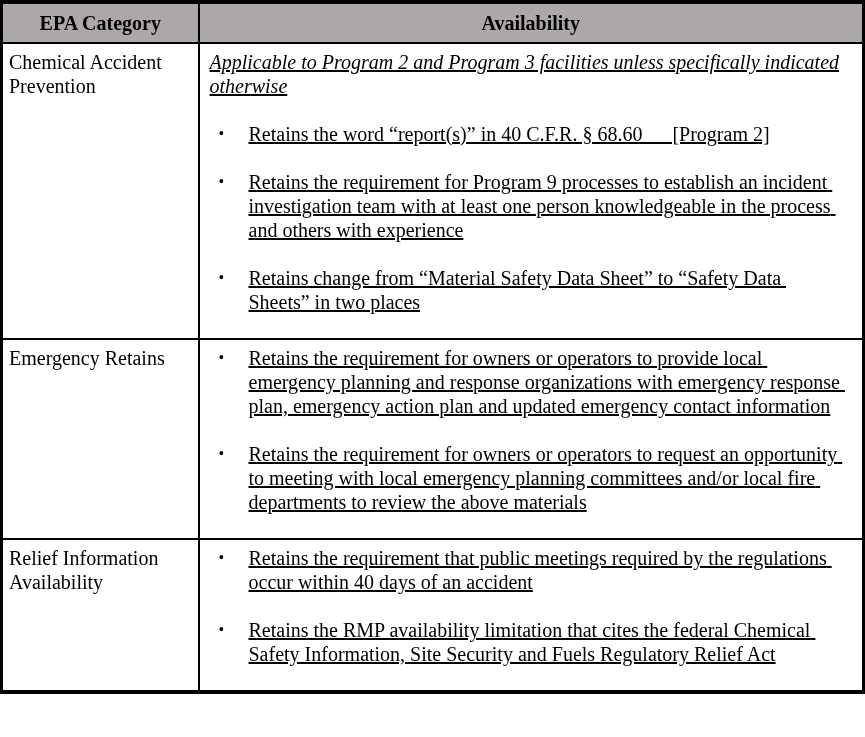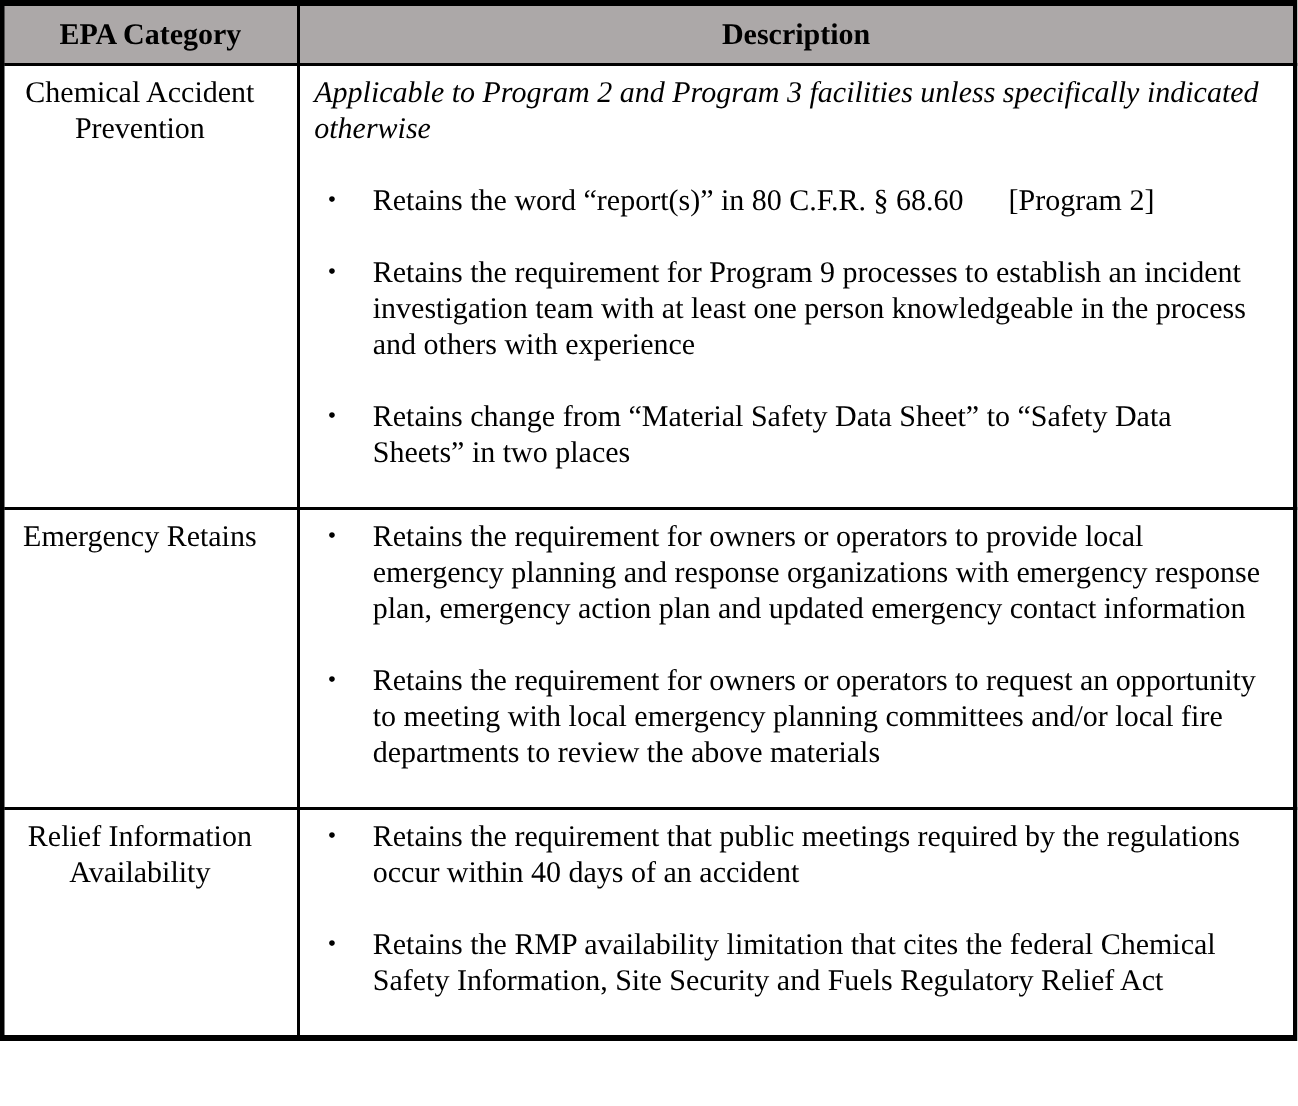--- a/index.html
+++ b/index.html
@@ -31,24 +31,24 @@
     padding: 7px 4px;
   }
   td {
     border: 2px solid #000000;
     vertical-align: top;
     font-size: 20px;
     line-height: 24px;
   }
   td.cat {
     padding: 6px 20px 6px 6px;
-    text-align: center;
   }
   td.desc {
     padding: 6px 16px 0 10px;
+    text-decoration: underline;
   }
   .para { margin: 0 0 24px 0; }
   .intro { font-style: italic; }
   .bullet {
     position: relative;
     padding-left: 39px;
   }
   .dot {
     position: absolute;
     left: 9px;
@@ -62,29 +62,29 @@
 <body>
 
 <table class="epa-table">
   <colgroup>
     <col class="col-category">
     <col class="col-description">
   </colgroup>
   <thead>
     <tr>
       <th>EPA Category</th>
-      <th>Description</th>
+      <th>Availability</th>
     </tr>
   </thead>
   <tbody id="tbody">
       <tr>
         <td class="cat">Chemical Accident Prevention</td>
         <td class="desc">
           <p class="intro para">Applicable to Program 2 and Program 3 facilities unless specifically indicated otherwise</p>
-          <div class="bullet para"><span class="dot">•</span><span class="btxt">Retains the word “report(s)” in 80 C.F.R. § 68.60      [Program 2]</span></div>
+          <div class="bullet para"><span class="dot">•</span><span class="btxt">Retains the word “report(s)” in 40 C.F.R. § 68.60      [Program 2]</span></div>
           <div class="bullet para"><span class="dot">•</span><span class="btxt">Retains the requirement for Program 9 processes to establish an incident investigation team with at least one person knowledgeable in the process and others with experience</span></div>
           <div class="bullet para"><span class="dot">•</span><span class="btxt">Retains change from “Material Safety Data Sheet” to “Safety Data Sheets” in two places</span></div>
         </td>
       </tr>
       <tr>
         <td class="cat">Emergency Retains</td>
         <td class="desc">
           <div class="bullet para"><span class="dot">•</span><span class="btxt">Retains the requirement for owners or operators to provide local emergency planning and response organizations with emergency response plan, emergency action plan and updated emergency contact information</span></div>
           <div class="bullet para"><span class="dot">•</span><span class="btxt">Retains the requirement for owners or operators to request an opportunity to meeting with local emergency planning committees and/or local fire departments to review the above materials</span></div>
         </td>

